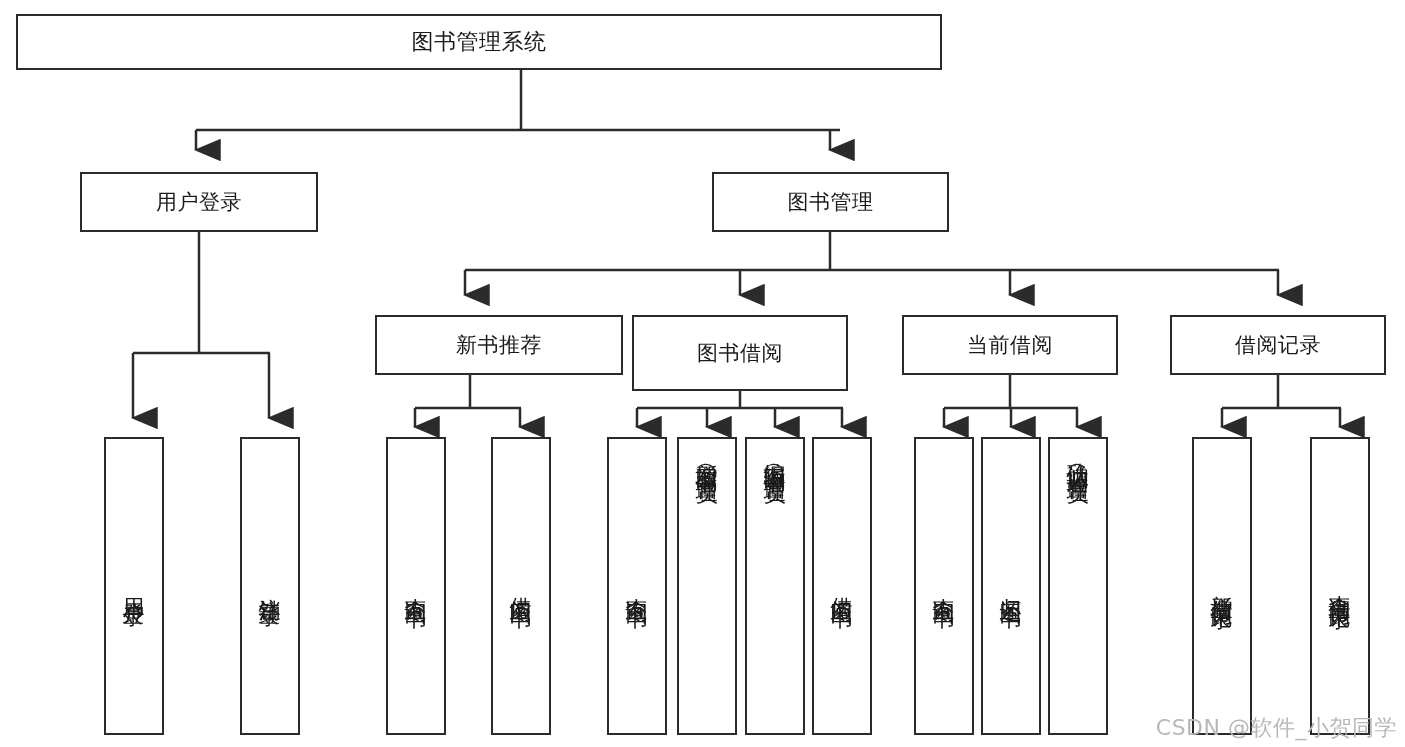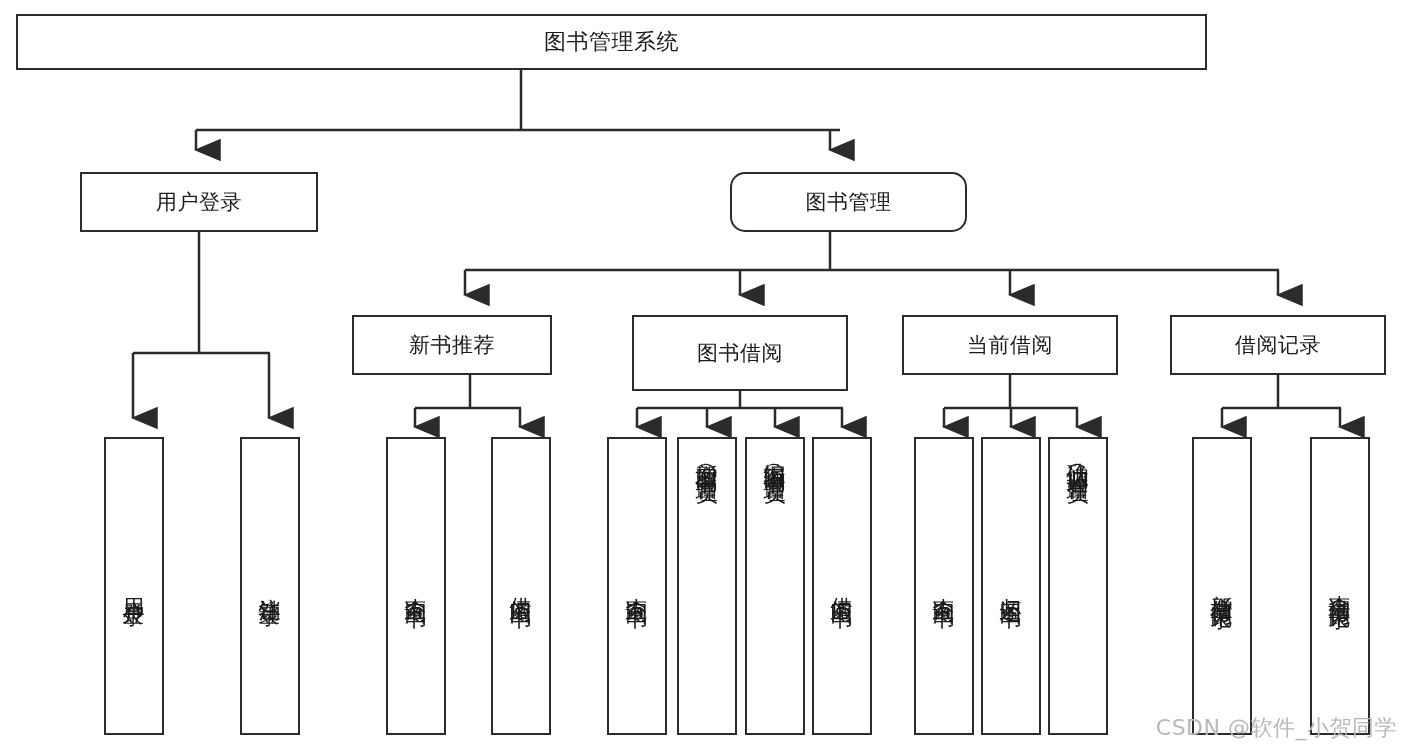--- a/index.html
+++ b/index.html
@@ -123,32 +123,32 @@
       <path d="M 1011 408 L 1011 427" marker-end="url(#arrow)"></path>
       <path d="M 1077 408 L 1077 427" marker-end="url(#arrow)"></path>
 
       <path d="M 1278 375 L 1278 408"></path>
       <path d="M 1222 408 L 1341 408"></path>
       <path d="M 1222 408 L 1222 427" marker-end="url(#arrow)"></path>
       <path d="M 1340 408 L 1340 427" marker-end="url(#arrow)"></path>
     </g>
   </svg>
 
-  <div class="node h root" style="left:16px; top:14px; width:1191px; height:56px;">
+  <div class="node h root" style="left:16px; top:14px; width:926px; height:56px;">
     <span class="label">图书管理系统</span>
   </div>
 
   <div class="node h" style="left:80px; top:172px; width:238px; height:60px;">
     <span class="label">用户登录</span>
   </div>
-  <div class="node h" style="left:730px; top:172px; width:237px; height:60px;border-radius:15px;">
+  <div class="node h" style="left:712px; top:172px; width:237px; height:60px;">
     <span class="label">图书管理</span>
   </div>
 
-  <div class="node h" style="left:352px; top:315px; width:200px; height:60px;">
+  <div class="node h" style="left:375px; top:315px; width:248px; height:60px;">
     <span class="label">新书推荐</span>
   </div>
   <div class="node h" style="left:632px; top:315px; width:216px; height:76px;">
     <span class="label">图书借阅</span>
   </div>
   <div class="node h" style="left:1170px; top:315px; width:216px; height:60px;">
     <span class="label">借阅记录</span>
   </div>
   <div class="node h" style="left:902px; top:315px; width:216px; height:60px;">
     <span class="label">当前借阅</span>

